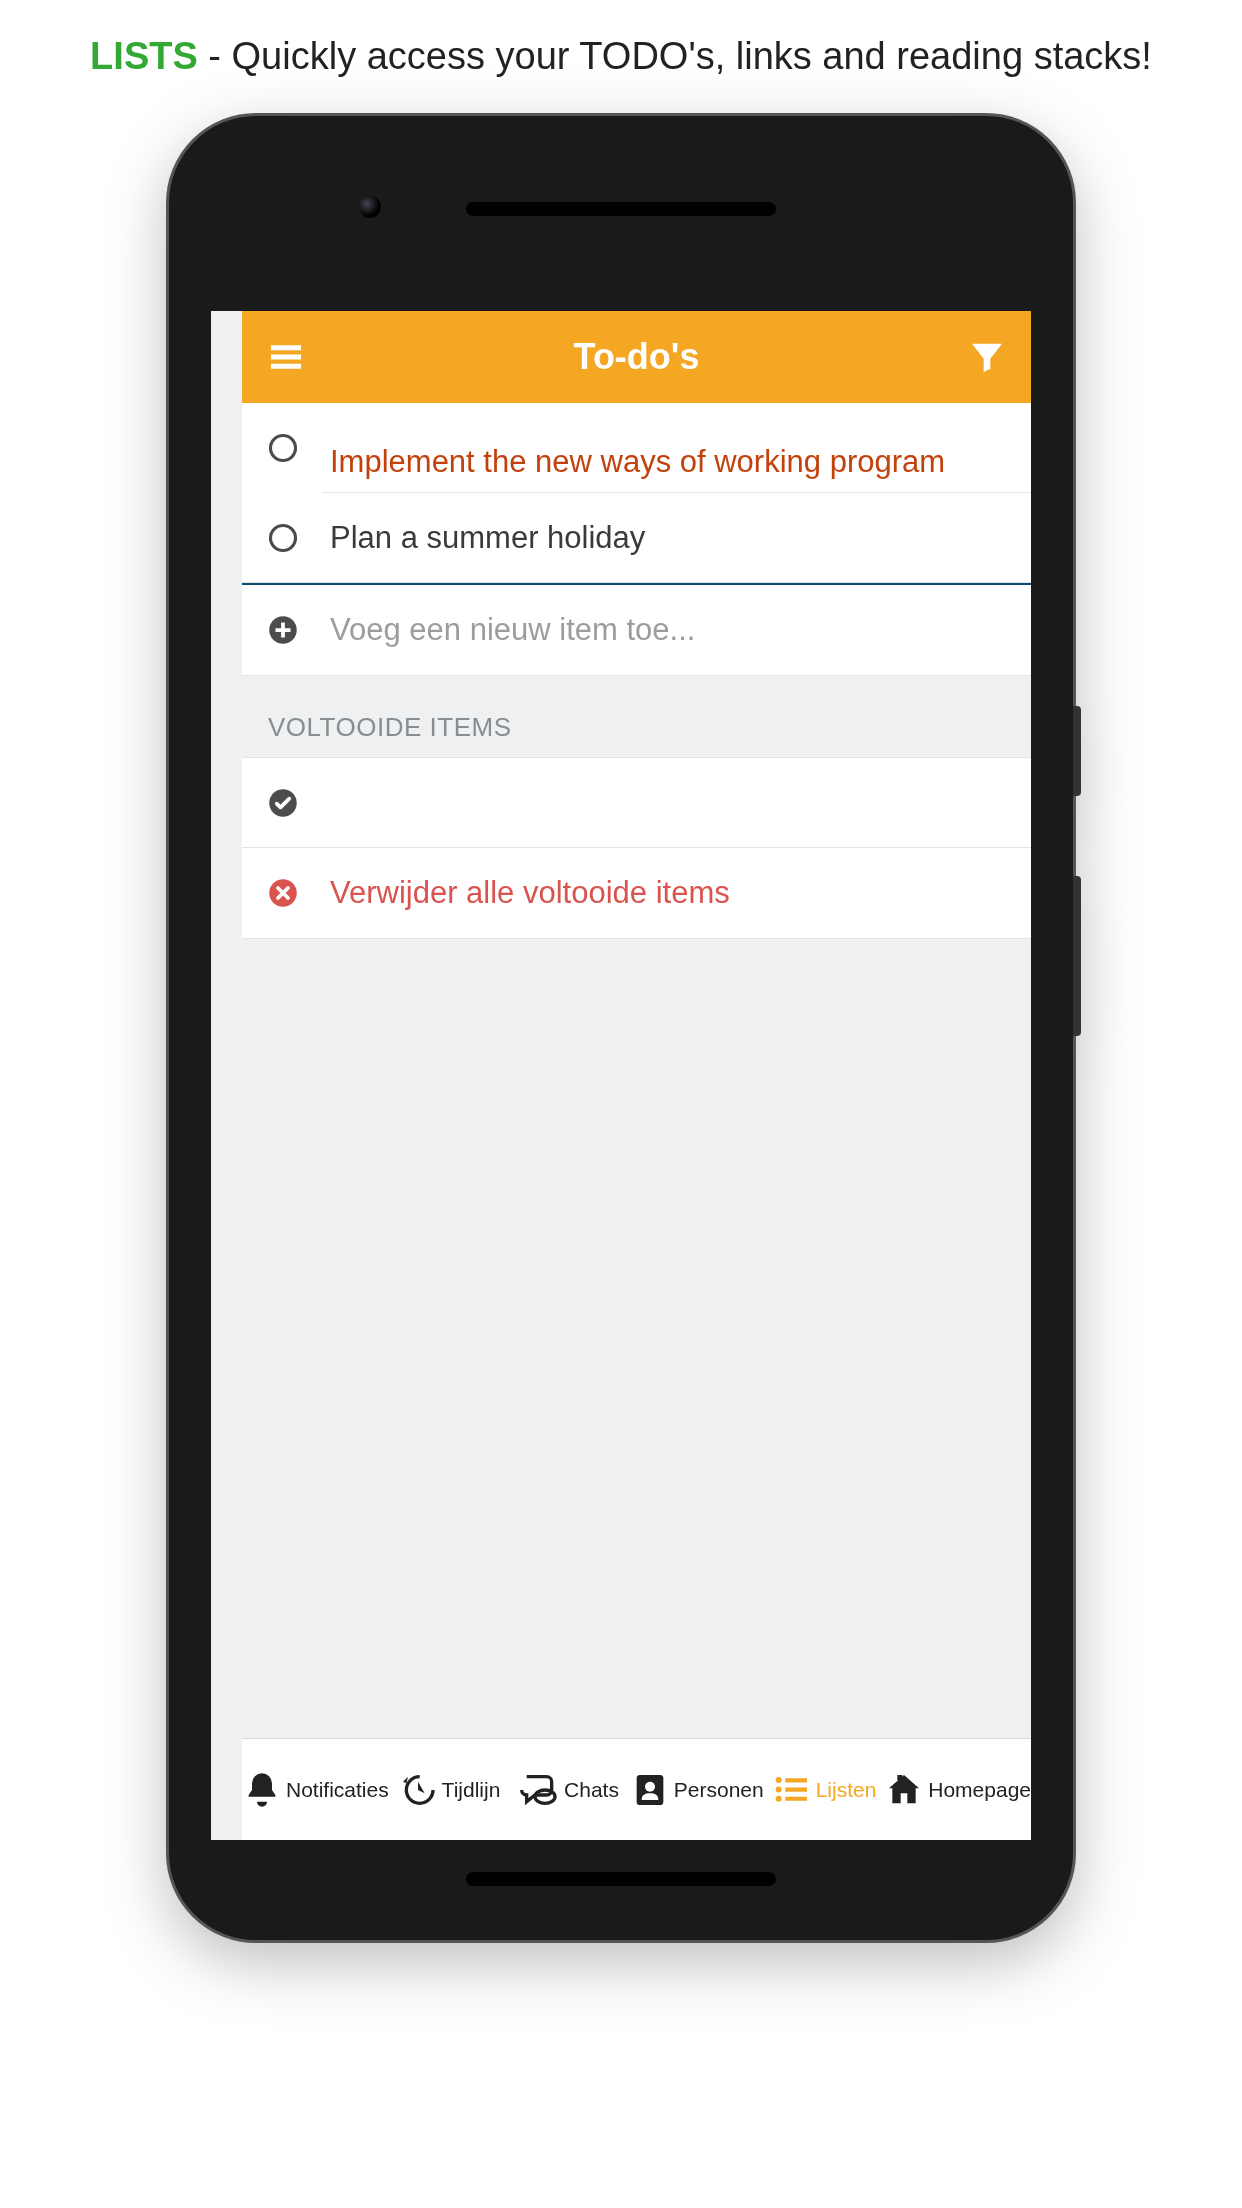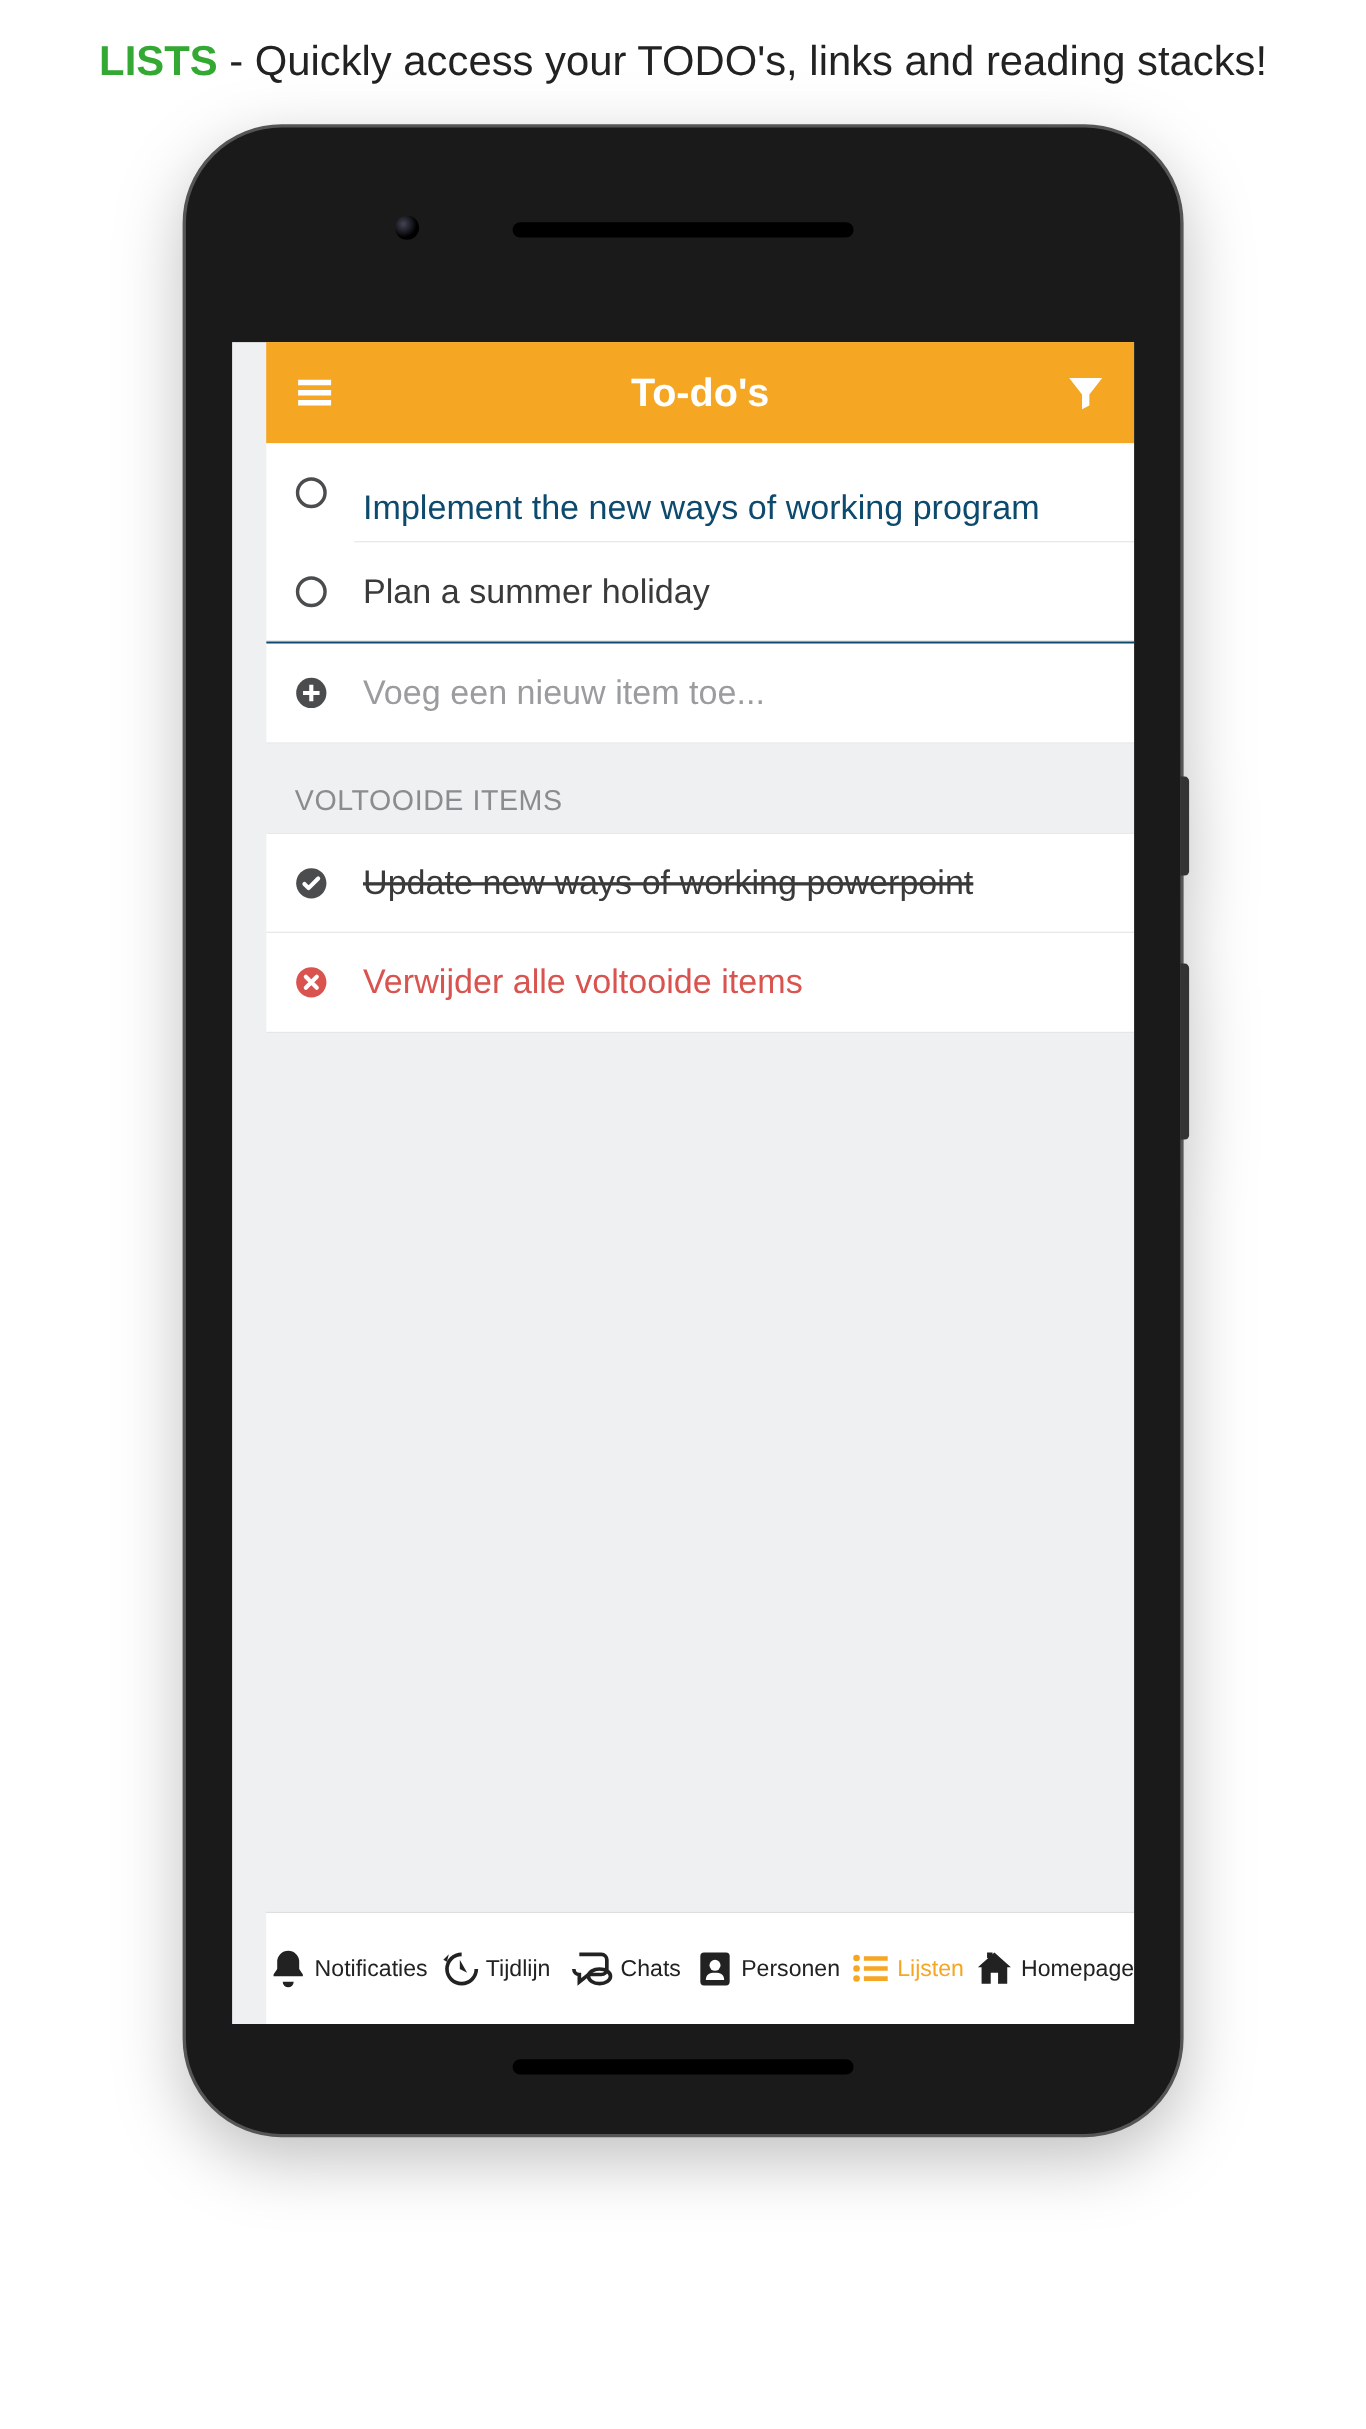--- a/index.html
+++ b/index.html
@@ -90,21 +90,21 @@
     display: flex;
     align-items: center;
     padding: 0 26px;
     height: 90px;
     position: relative;
   }
   .todo-row .sep { position:absolute; bottom:0; left:80px; right:0; height:1px; background:#e2e4e5; }
   .todo-row:last-child .sep { left:0; }
   .circle-icon { width: 30px; height: 30px; flex:none; }
   .todo-label { margin-left: 32px; font-size: 31px; color: #3a3a3a; font-weight: 400; }
-  .todo-label.active { color: #0c4a6e; margin-top: 28px; }
+  .todo-label.active { color: #c2410c; margin-top: 28px; }
   .todo-label.done { text-decoration: line-through; color: #3a3a3a; }
   .todo-label.delete { color: #d9534f; }
   .todo-label.placeholder { color: #9a9c9e; }
   
   .section-header {
     padding: 36px 26px 14px 26px;
     font-size: 26px;
     color: #8a8d8f;
     letter-spacing: 0.5px;
   }
@@ -185,21 +185,20 @@
         </div>
 
         <div class="section-header">VOLTOOIDE ITEMS</div>
 
         <div class="list-block" style="border-top:1px solid #e2e4e5;" id="completed-container">
             <div class="todo-row">
     <svg class="circle-icon" viewBox="0 0 24 24">
       <circle cx="12" cy="12" r="11" fill="#4a4c4e"></circle>
       <path d="M7 12.5l3 3 7-7" stroke="#fff" stroke-width="3" fill="none" stroke-linecap="round" stroke-linejoin="round"></path>
     </svg>
-    <span class="todo-label done">Update new ways of working powerpoint</span>
     <div class="sep" style="left:0"></div>
             </div>
           </div>
 
         <div class="list-block" style="border-bottom:1px solid #e2e4e5;">
           <div class="todo-row">
             <svg class="circle-icon" viewBox="0 0 24 24">
               <circle cx="12" cy="12" r="11" fill="#d9534f"></circle>
               <path d="M8 8l8 8M16 8l-8 8" stroke="#fff" stroke-width="3" stroke-linecap="round"></path>
             </svg>

